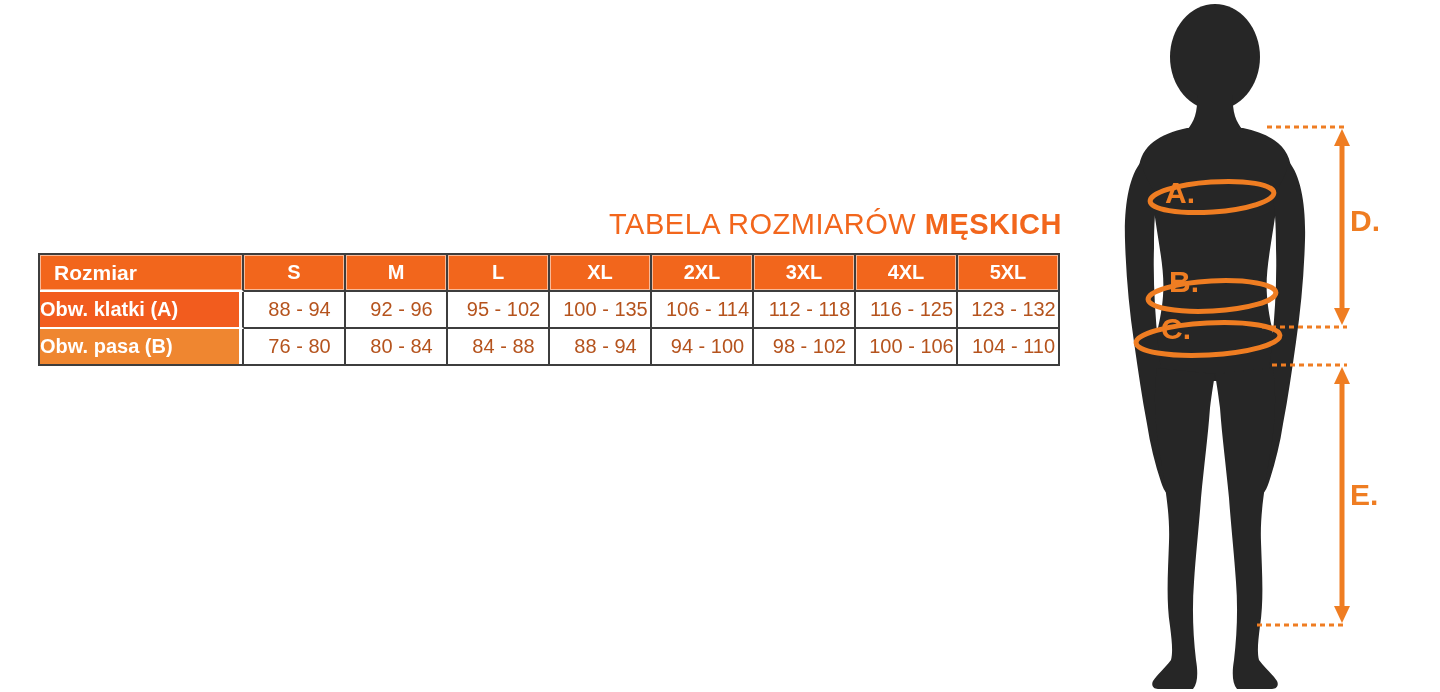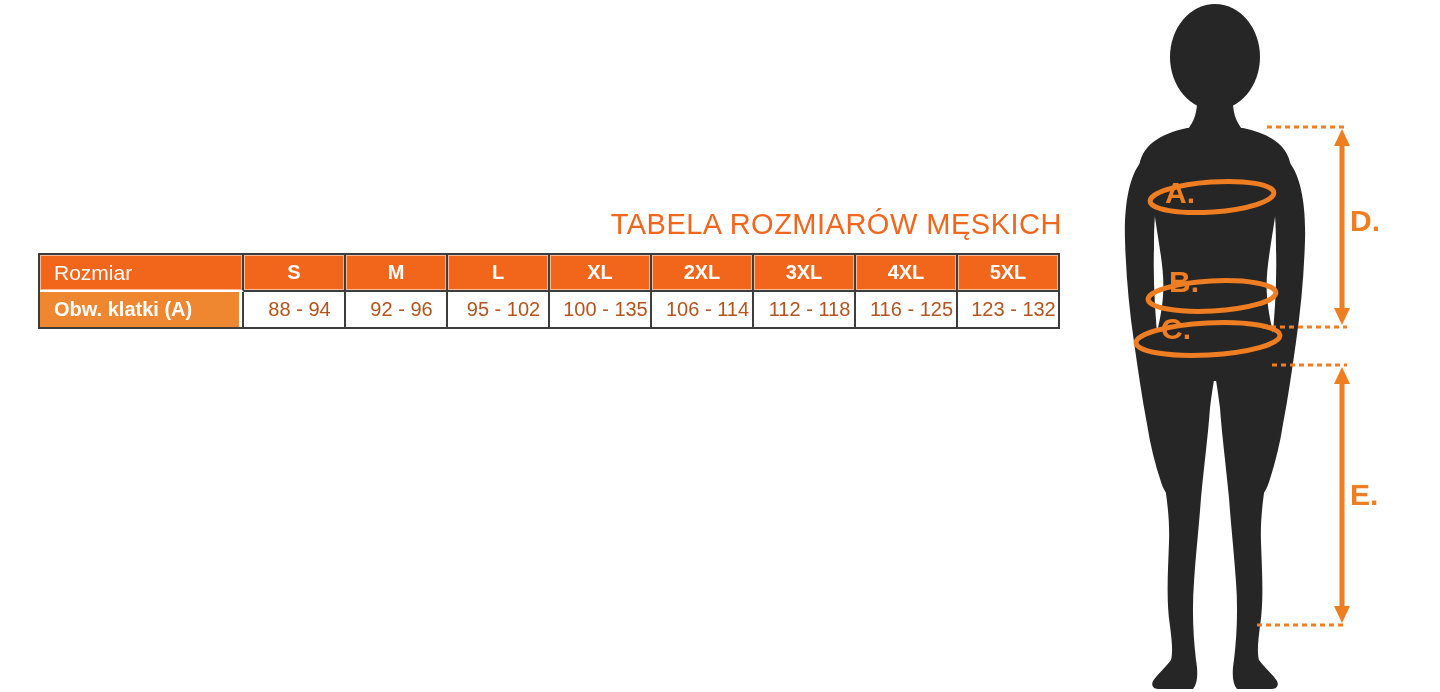--- a/index.html
+++ b/index.html
@@ -23,21 +23,21 @@
     top: 204px;
     width: 1024px;
     text-align: right;
     font-size: 29px;
     line-height: 40px;
     color: #F2661C;
     letter-spacing: 0.5px;
     white-space: nowrap;
   }
   .title-regular { font-weight: 400; margin-left: 18px; }
-  .title-bold   { font-weight: 400; }
+  .title-bold   { font-weight: 700; }
 
   
   table.size-table {
     position: absolute;
     left: 38px;
     top: 253px;
     width: 1022px;
     border-collapse: separate;
     border-spacing: 0;
     table-layout: fixed;
@@ -55,34 +55,33 @@
   }
   
   .size-table thead th {
     background: #F2661C;
     color: #ffffff;
     font-weight: 700;
     text-align: center;
     box-shadow: inset 0 0 0 1px rgba(255,255,255,0.55);
   }
   .size-table thead th.corner {
-    font-weight: 400;
+    font-weight: 700;
     text-align: left;
     padding-left: 14px;
     font-size: 21px;
     border-bottom-color: #ffffff;
     margin-left: 44px;
   }
   
   .size-table tbody th.row-label {
     background: #F25C1E;
     color: #ffffff;
     font-weight: 700;
     text-align: left;
-    padding-left: 14px;
     border-bottom-color: #ffffff;
     box-shadow: inset -3px 0 0 #ffffff;
   }
   .size-table tbody tr:last-child th.row-label {
     background: #EF8630;
     border-bottom-color: #3D3D3D;
   }
   
   .size-table tbody td {
     background: #ffffff;
@@ -143,20 +142,31 @@
       <tr>
         <th class="row-label">Obw. klatki (A)</th>
         <td>88 - 94</td>
         <td>92 - 96</td>
         <td>95 - 102</td>
         <td>100 - 135</td>
         <td>106 - 114</td>
         <td>112 - 118</td>
         <td>116 - 125</td>
         <td>123 - 132</td>
+      </tr>
+      <tr>
+        <th class="row-label">Obw. pasa (B)</th>
+        <td>76 - 80</td>
+        <td>80 - 84</td>
+        <td>84 - 88</td>
+        <td>88 - 94</td>
+        <td>94 - 100</td>
+        <td>98 - 102</td>
+        <td>100 - 106</td>
+        <td>104 - 110</td>
       </tr>
     </tbody>
   </table>
 
   <svg id="figure-svg" width="345" height="692" viewBox="0 0 345 692" xmlns="http://www.w3.org/2000/svg">
 
     <g fill="#262626">
       <ellipse cx="120" cy="57" rx="45" ry="53"></ellipse>
       <path d="M102,95 C103,112 99,122 92,130 L148,130 C141,122 137,112 138,95 Z"></path>
       <path d="M92,128 C64,134 46,146 44,168 C43,186 50,197 58,203

